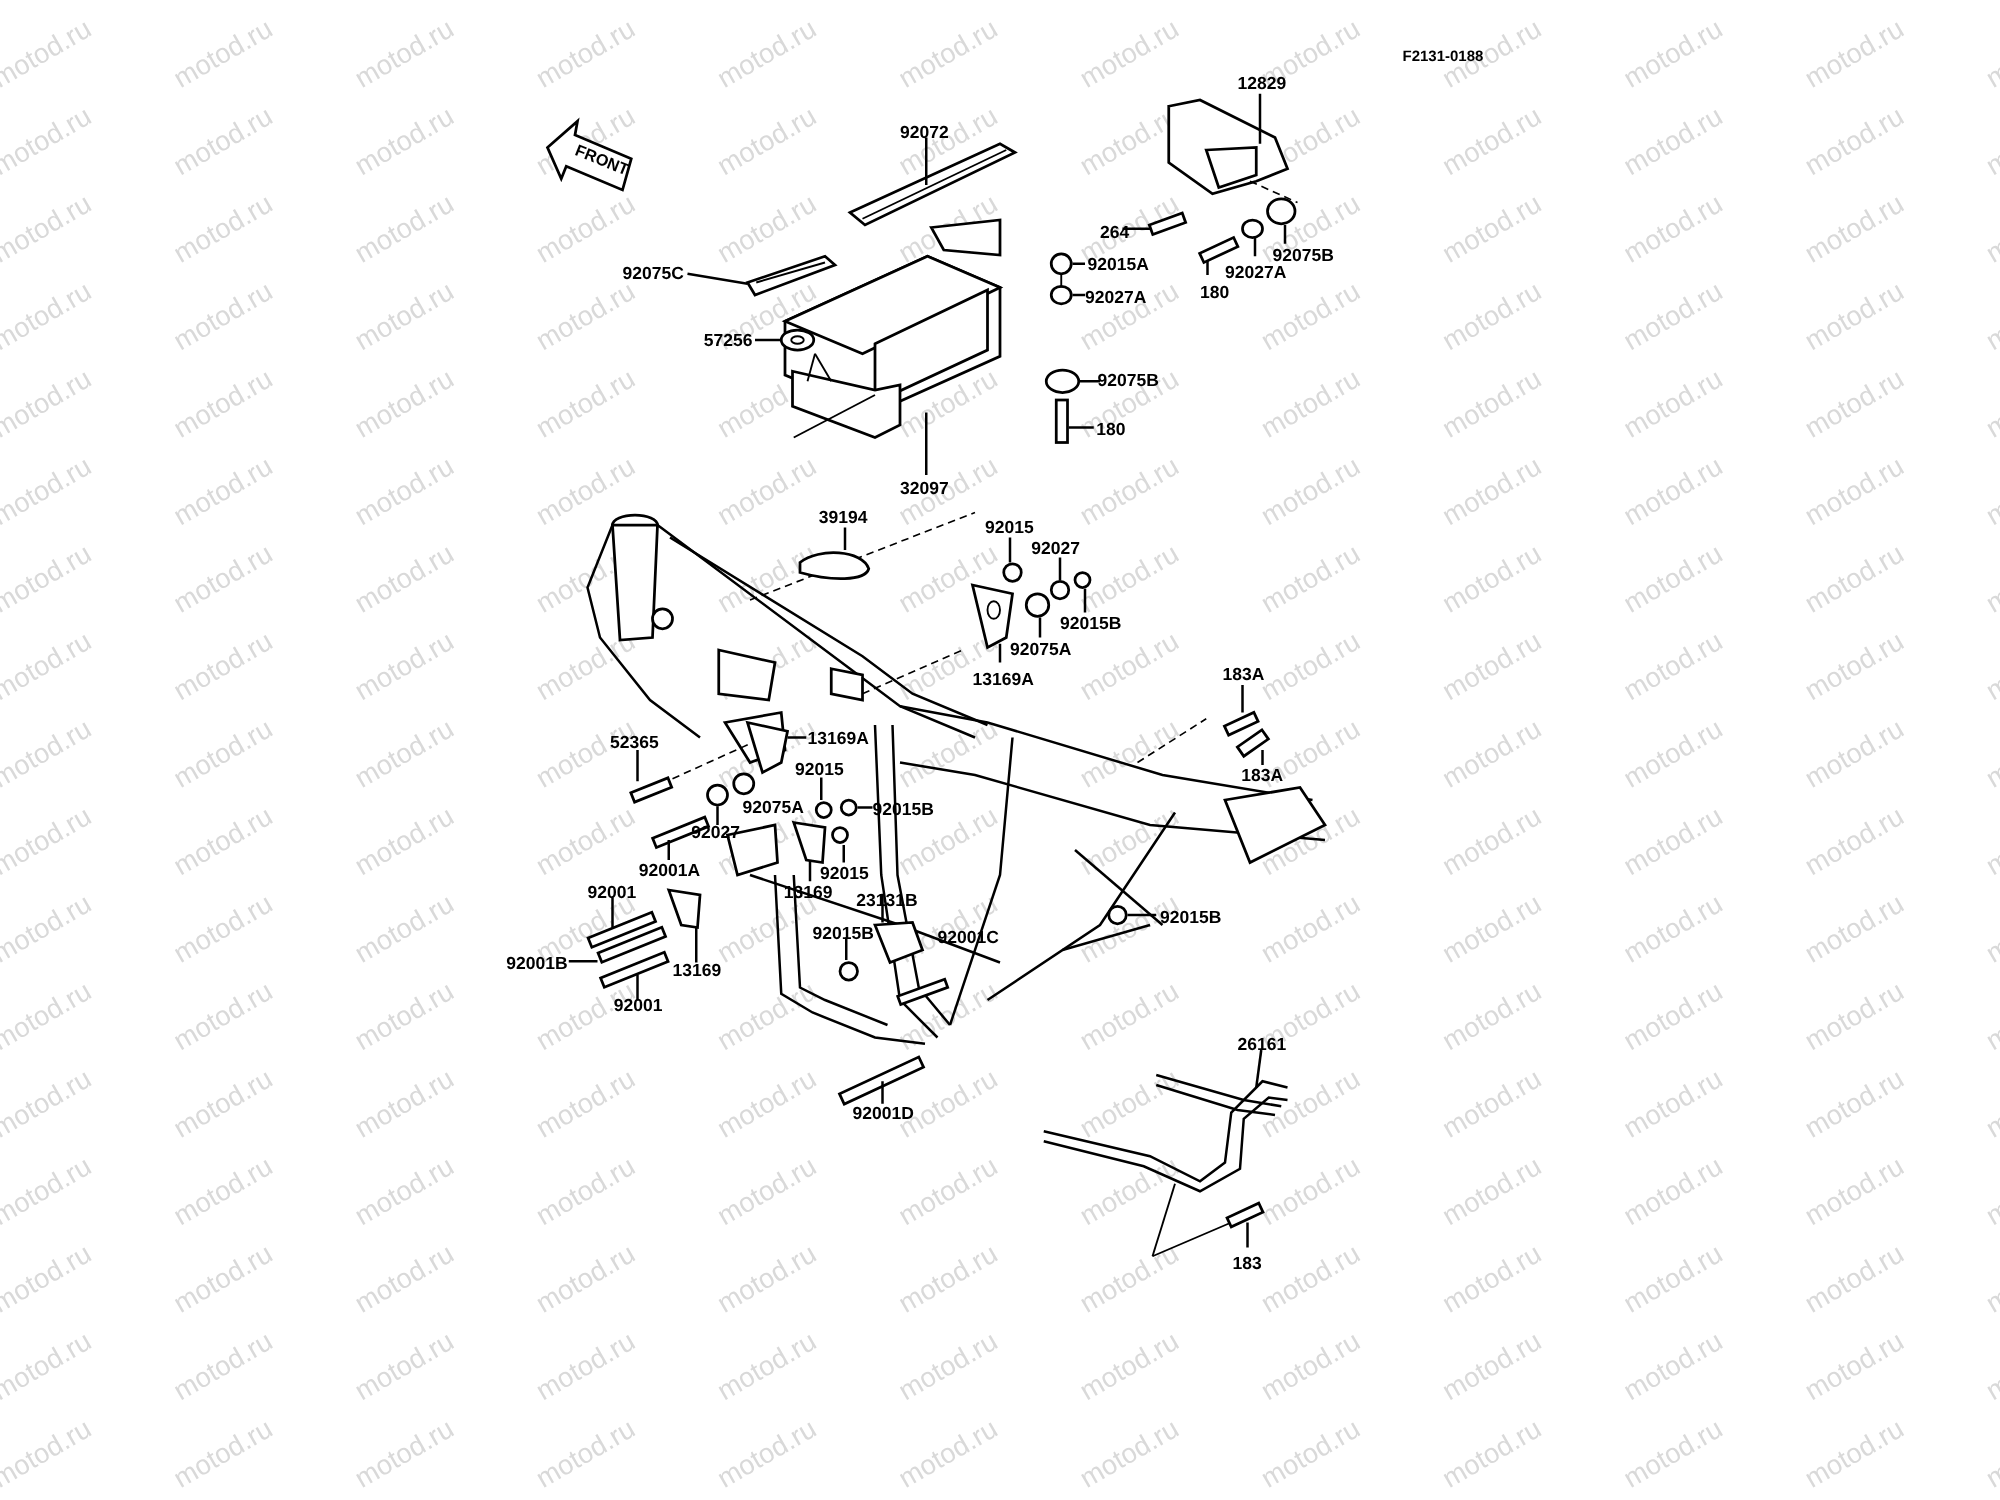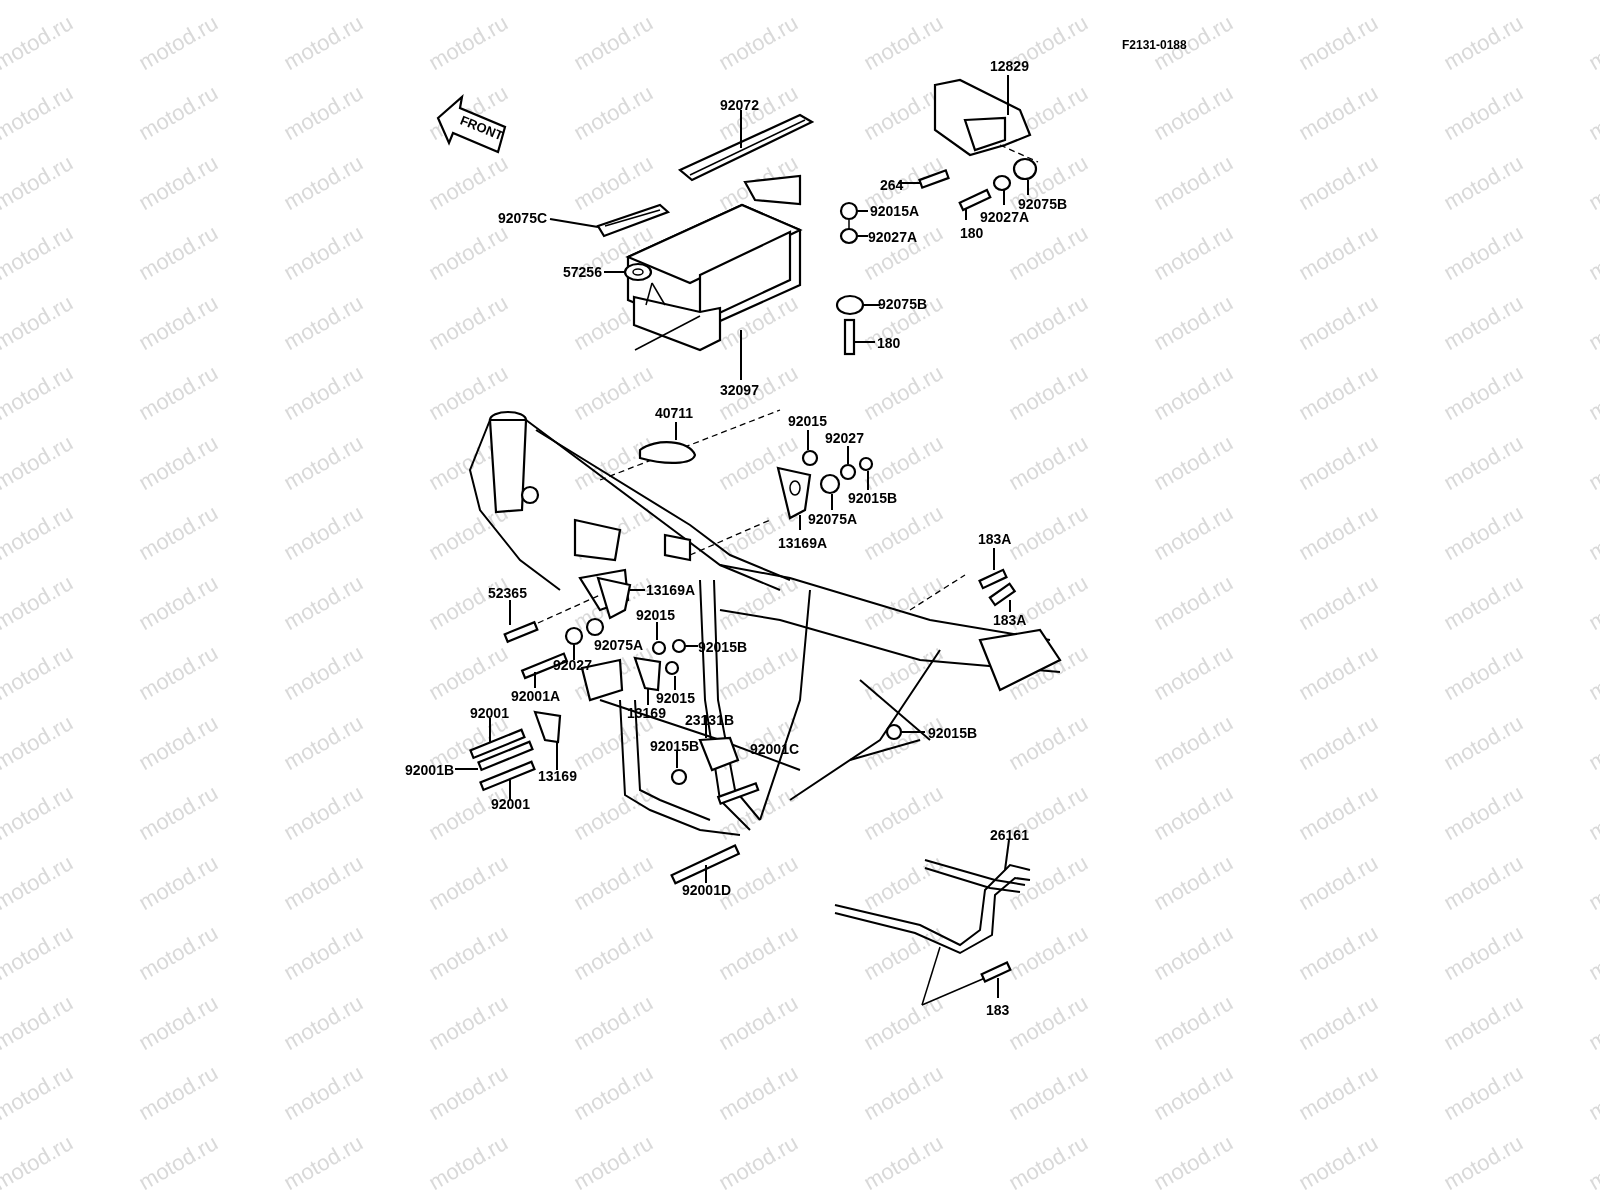--- a/index.html
+++ b/index.html
@@ -479,21 +479,21 @@
   <span class="lbl" style="left:870px; top:203px;">92015A</span>
   <span class="lbl" style="left:868px; top:229px;">92027A</span>
   <span class="lbl" style="left:980px; top:209px;">92027A</span>
   <span class="lbl" style="left:1018px; top:196px;">92075B</span>
   <span class="lbl" style="left:878px; top:296px;">92075B</span>
   <span class="lbl" style="left:960px; top:225px;">180</span>
   <span class="lbl" style="left:877px; top:335px;">180</span>
   <span class="lbl" style="left:498px; top:210px;">92075C</span>
   <span class="lbl" style="left:563px; top:264px;">57256</span>
   <span class="lbl" style="left:720px; top:382px;">32097</span>
-  <span class="lbl" style="left:655px; top:405px;">40711</span>
+  <span class="lbl" style="left:655px; top:405px;">39194</span>
   <span class="lbl" style="left:788px; top:413px;">92015</span>
   <span class="lbl" style="left:825px; top:430px;">92027</span>
   <span class="lbl" style="left:848px; top:490px;">92015B</span>
   <span class="lbl" style="left:808px; top:511px;">92075A</span>
   <span class="lbl" style="left:778px; top:535px;">13169A</span>
   <span class="lbl" style="left:978px; top:531px;">183A</span>
   <span class="lbl" style="left:993px; top:612px;">183A</span>
   <span class="lbl" style="left:488px; top:585px;">52365</span>
   <span class="lbl" style="left:646px; top:582px;">13169A</span>
   <span class="lbl" style="left:636px; top:607px;">92015</span>

